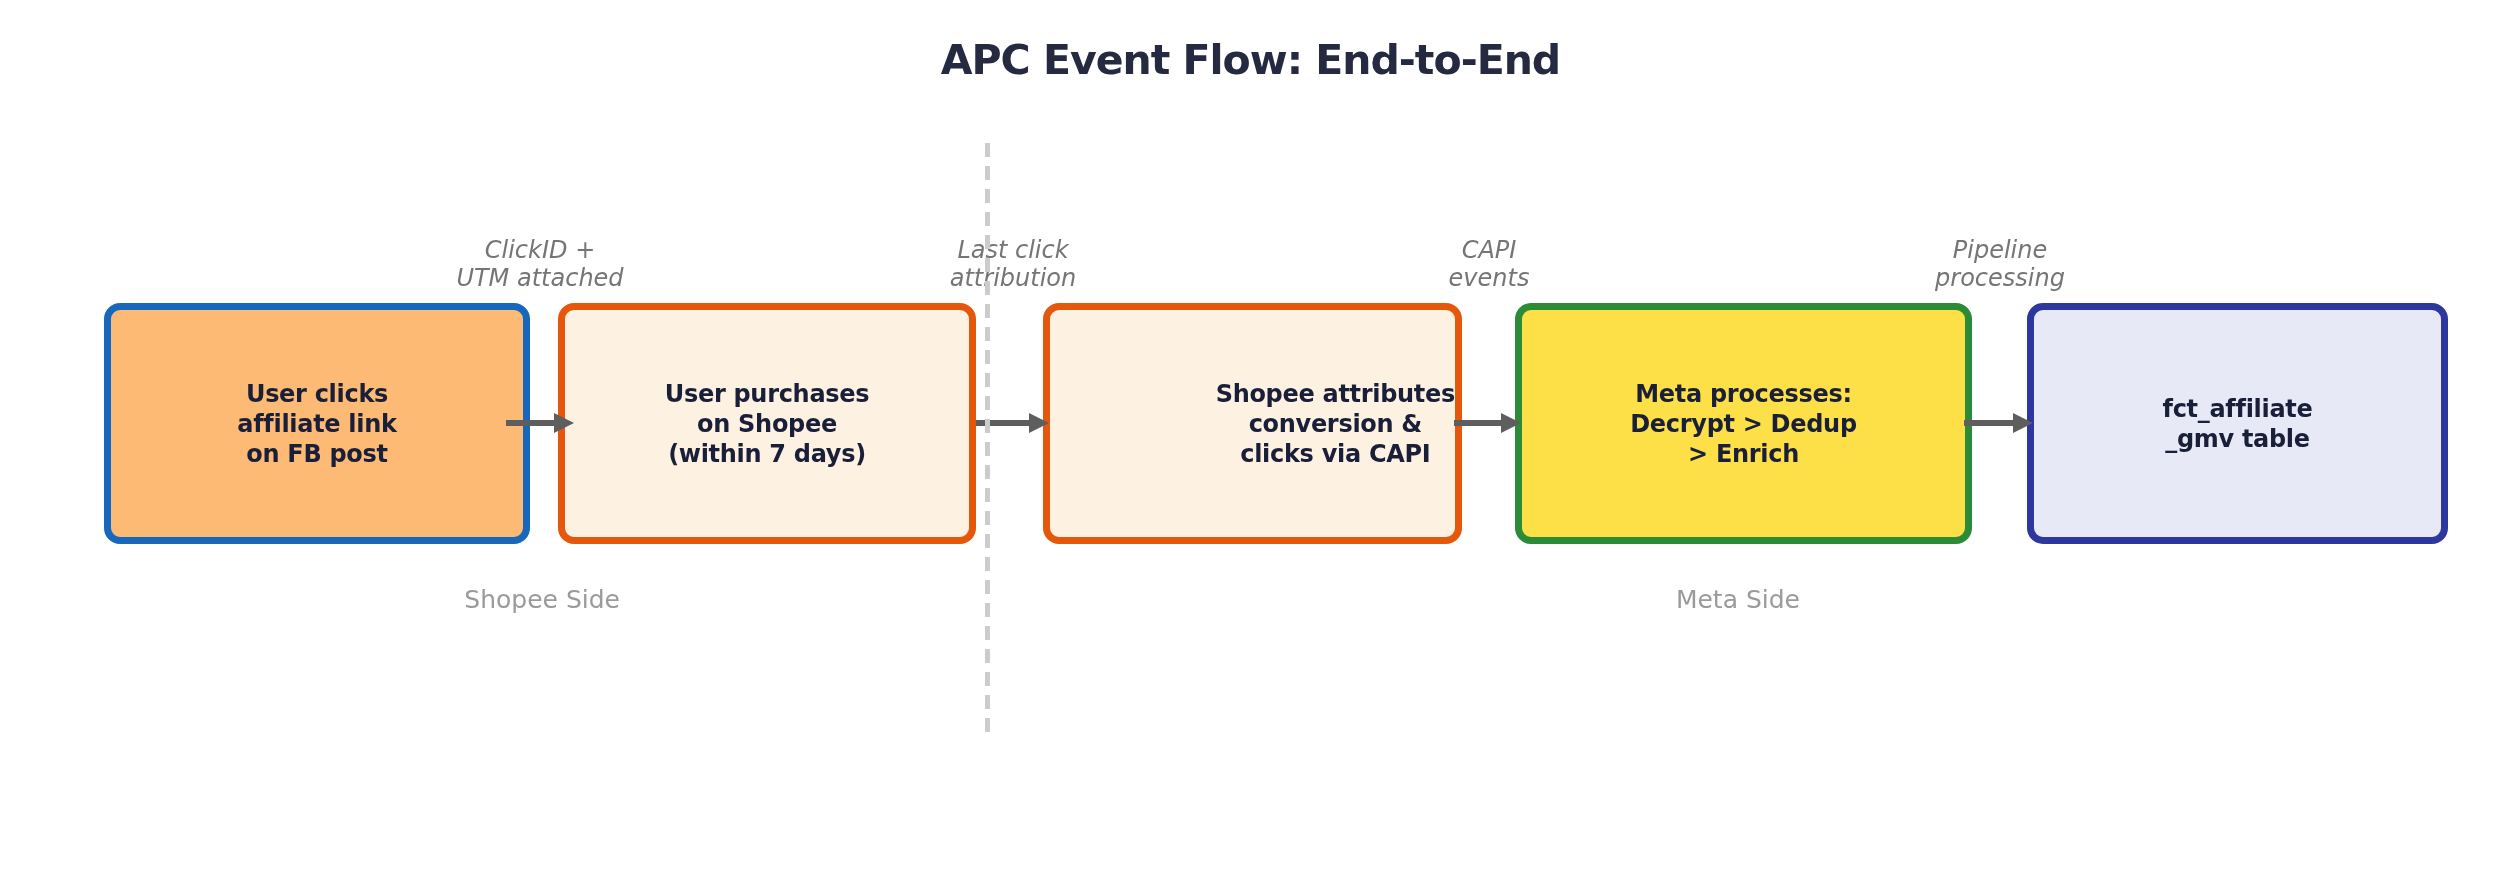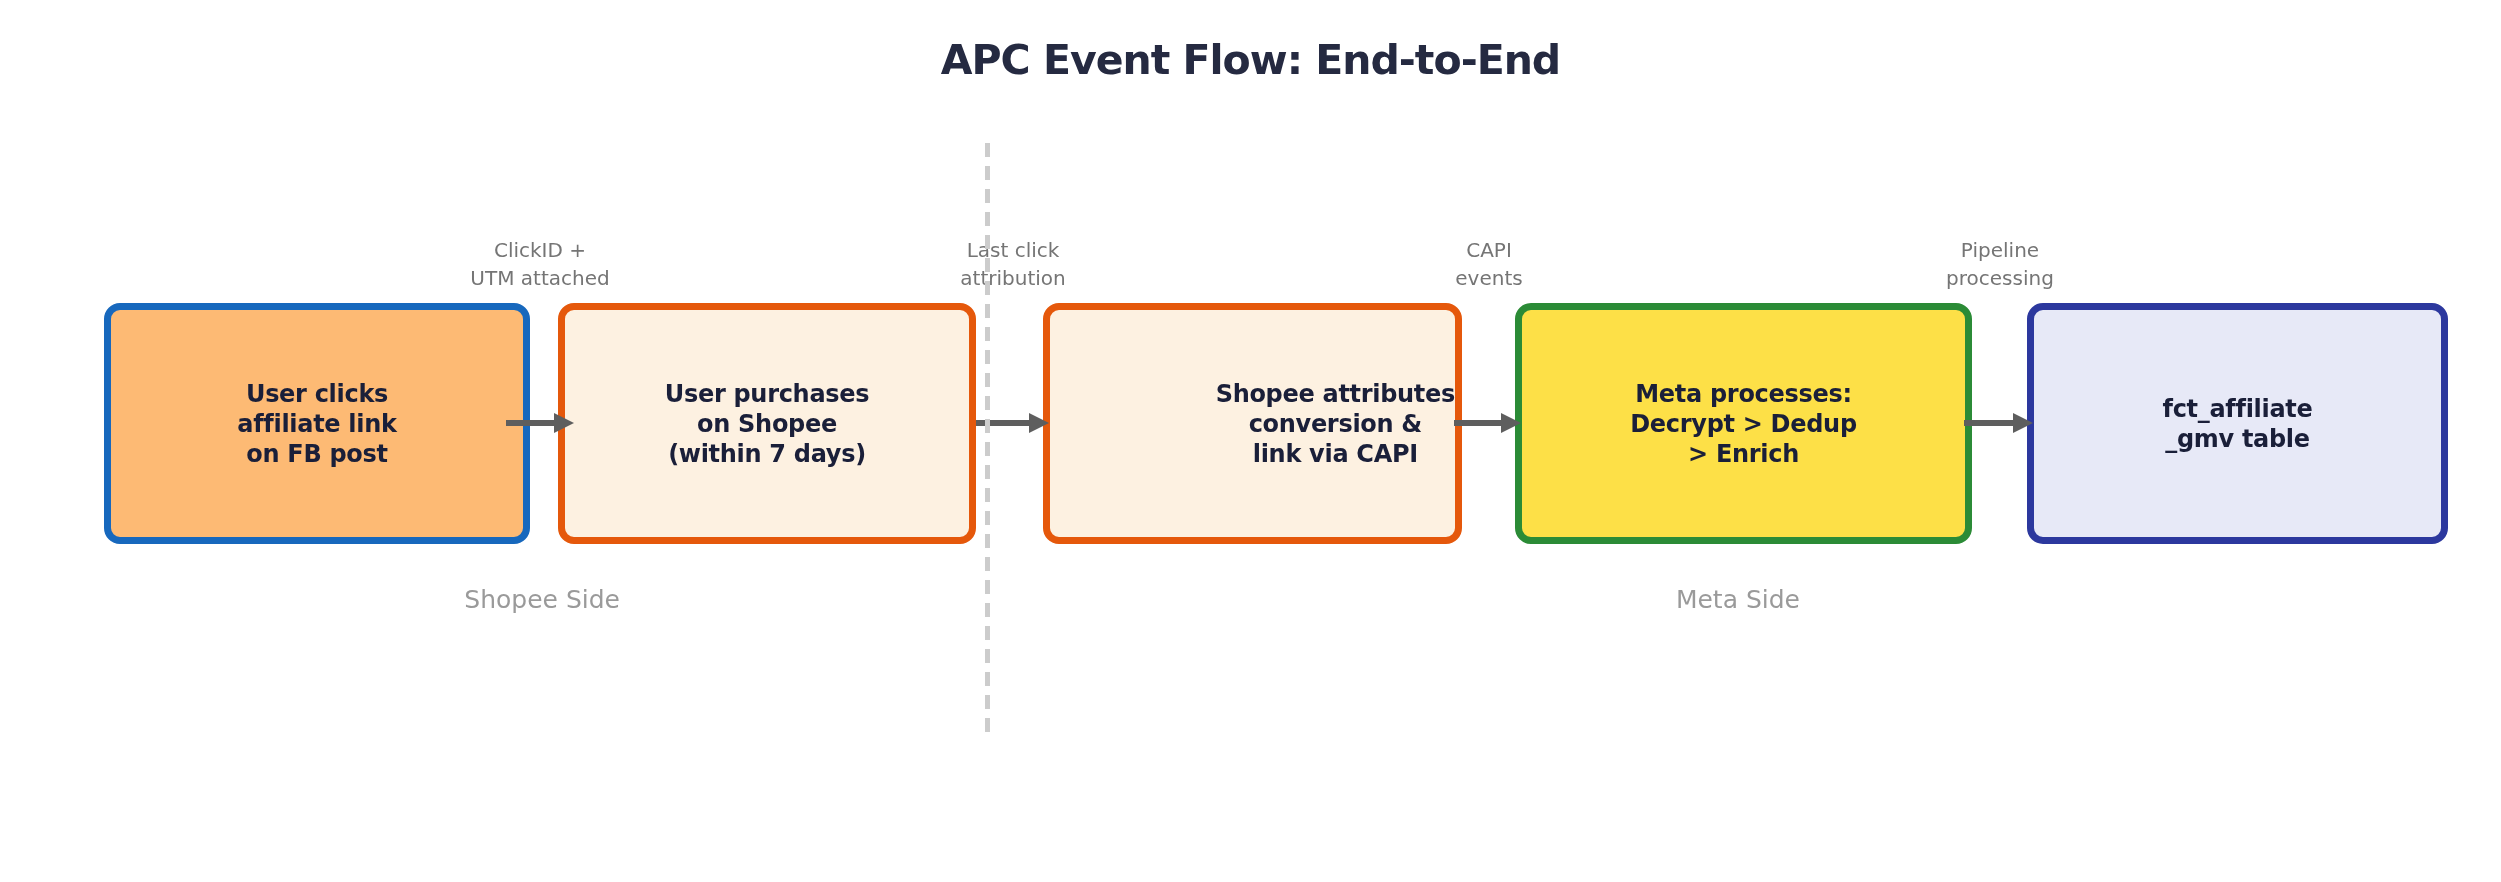--- a/index.html
+++ b/index.html
@@ -24,21 +24,21 @@
   .arrow{position:absolute;top:410px;height:26px;display:flex;align-items:center;z-index:4;}
   .arrow-line{flex:1;height:6px;background:#5e5e5e;}
   .arrow-head{width:0;height:0;border-top:10px solid transparent;
               border-bottom:10px solid transparent;border-left:20px solid #5e5e5e;}
   .arrow-1{left:506px; width:68px;}
   .arrow-2{left:976px; width:73px;}
   .arrow-3{left:1454px;width:67px;}
   .arrow-4{left:1964px;width:69px;}
 
   .edge-label{position:absolute;top:236px;width:240px;text-align:center;
-              font-size:20px;line-height:28px;color:#757575;}
+              font-style:italic;font-size:24px;line-height:28px;color:#757575;}
   .edge-label span{display:block;}
   .edge-label-1{left:420px;}
   .edge-label-2{left:893px;}
   .edge-label-3{left:1369px;}
   .edge-label-4{left:1880px;}
 
   .divider{position:absolute;left:985px;top:143px;width:5px;height:680px;z-index:6;
            background:repeating-linear-gradient(to bottom,
              #cccccc 0,#cccccc 14px,transparent 14px,transparent 23px);}
 
@@ -86,21 +86,21 @@
       <span>User purchases</span>
       <span>on Shopee</span>
       <span>(within 7 days)</span>
     </div>
   </div>
 
   <div class="node node-orange2">
     <div class="node-text">
       <span>Shopee attributes</span>
       <span>conversion &amp;</span>
-      <span>link via CAPI</span>
+      <span>clicks via CAPI</span>
     </div>
   </div>
 
   <div class="node node-green">
     <div class="node-text">
       <span>Meta processes:</span>
       <span>Decrypt &gt; Dedup</span>
       <span>&gt; Enrich</span>
     </div>
   </div>

